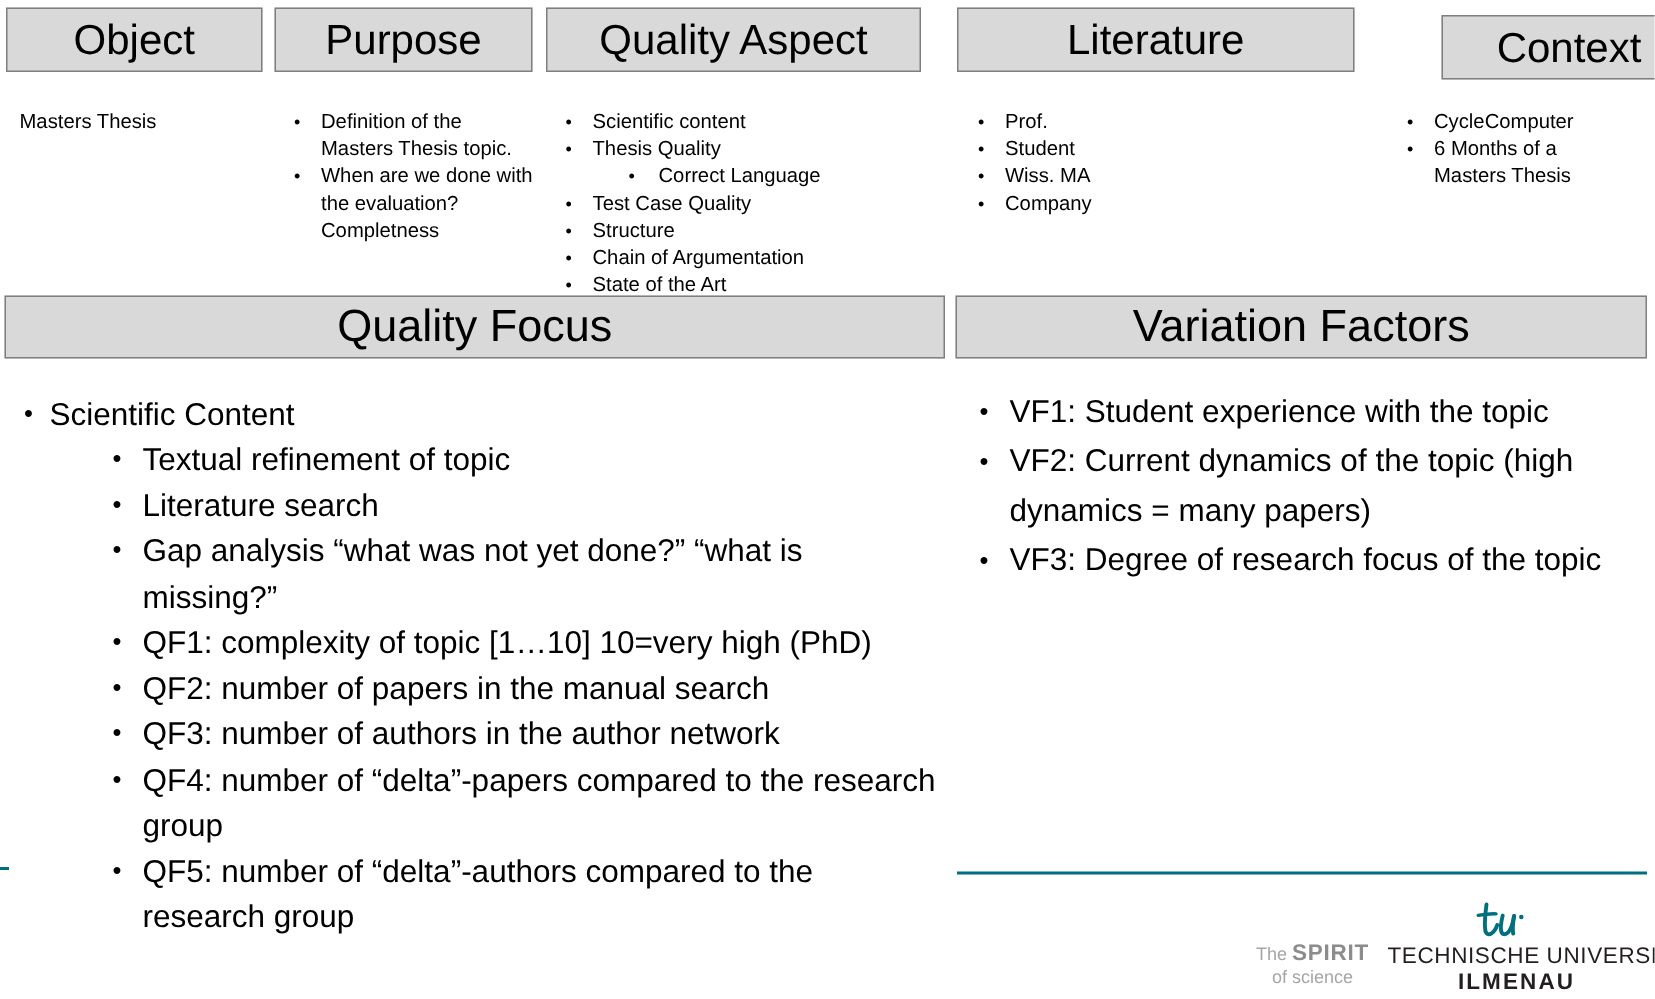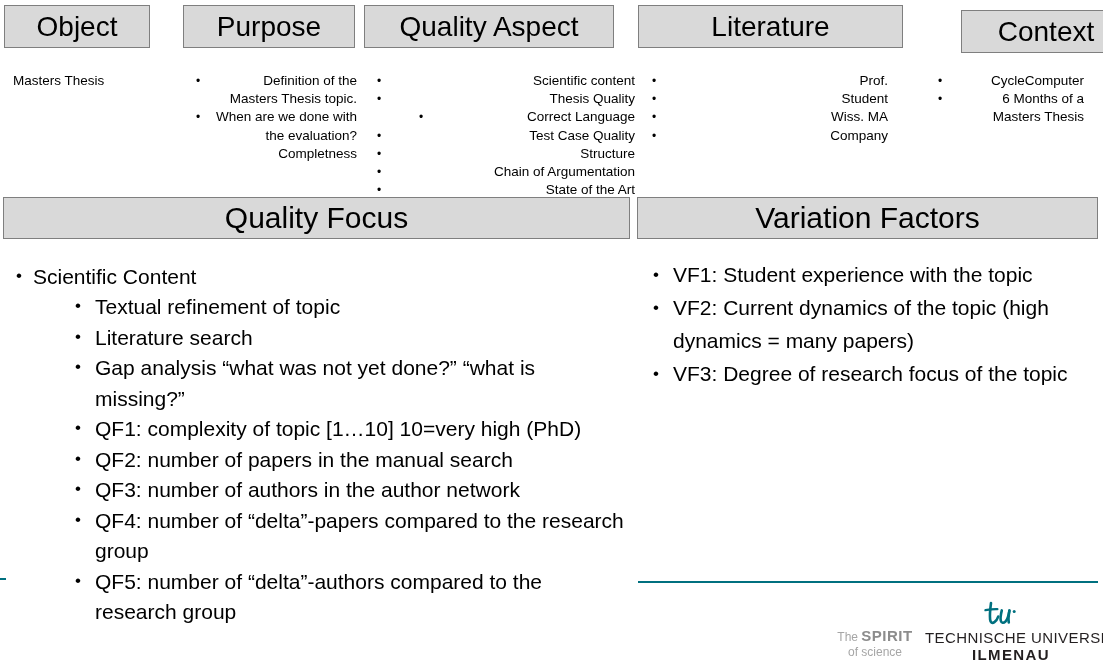--- a/index.html
+++ b/index.html
@@ -46,21 +46,20 @@
   }
   .plain-text {
     position: absolute;
     font-size: 13.5px;
     line-height: 18.2px;
   }
   .col-list ul {
     margin: 0;
     padding: 0;
     list-style: none;
-    text-align: right;
   }
   .col-list li {
     position: relative;
     padding-left: 22px;
     margin: 0;
   }
   .col-list li > .bt::before {
     content: "\2022";
     position: absolute;
     left: 4px;
@@ -165,21 +164,21 @@
     font-size: 15px;
     font-weight: bold;
     letter-spacing: 1.4px;
     display: block;
     line-height: 17px;
   }
 </style>
 </head>
 <body>
 
-<div class="hdr-box" style="left:4px; top:5px; width:146px; height:43px;">
+<div class="hdr-box" style="left:4px; top:5px; width:171px; height:43px;">
   <span class="hdr-label">Object</span>
 </div>
 
 <div class="hdr-box" style="left:183px; top:5px; width:172px; height:43px;">
   <span class="hdr-label">Purpose</span>
 </div>
 
 <div class="hdr-box" style="left:364px; top:5px; width:250px; height:43px;">
   <span class="hdr-label">Quality Aspect</span>
 </div>

